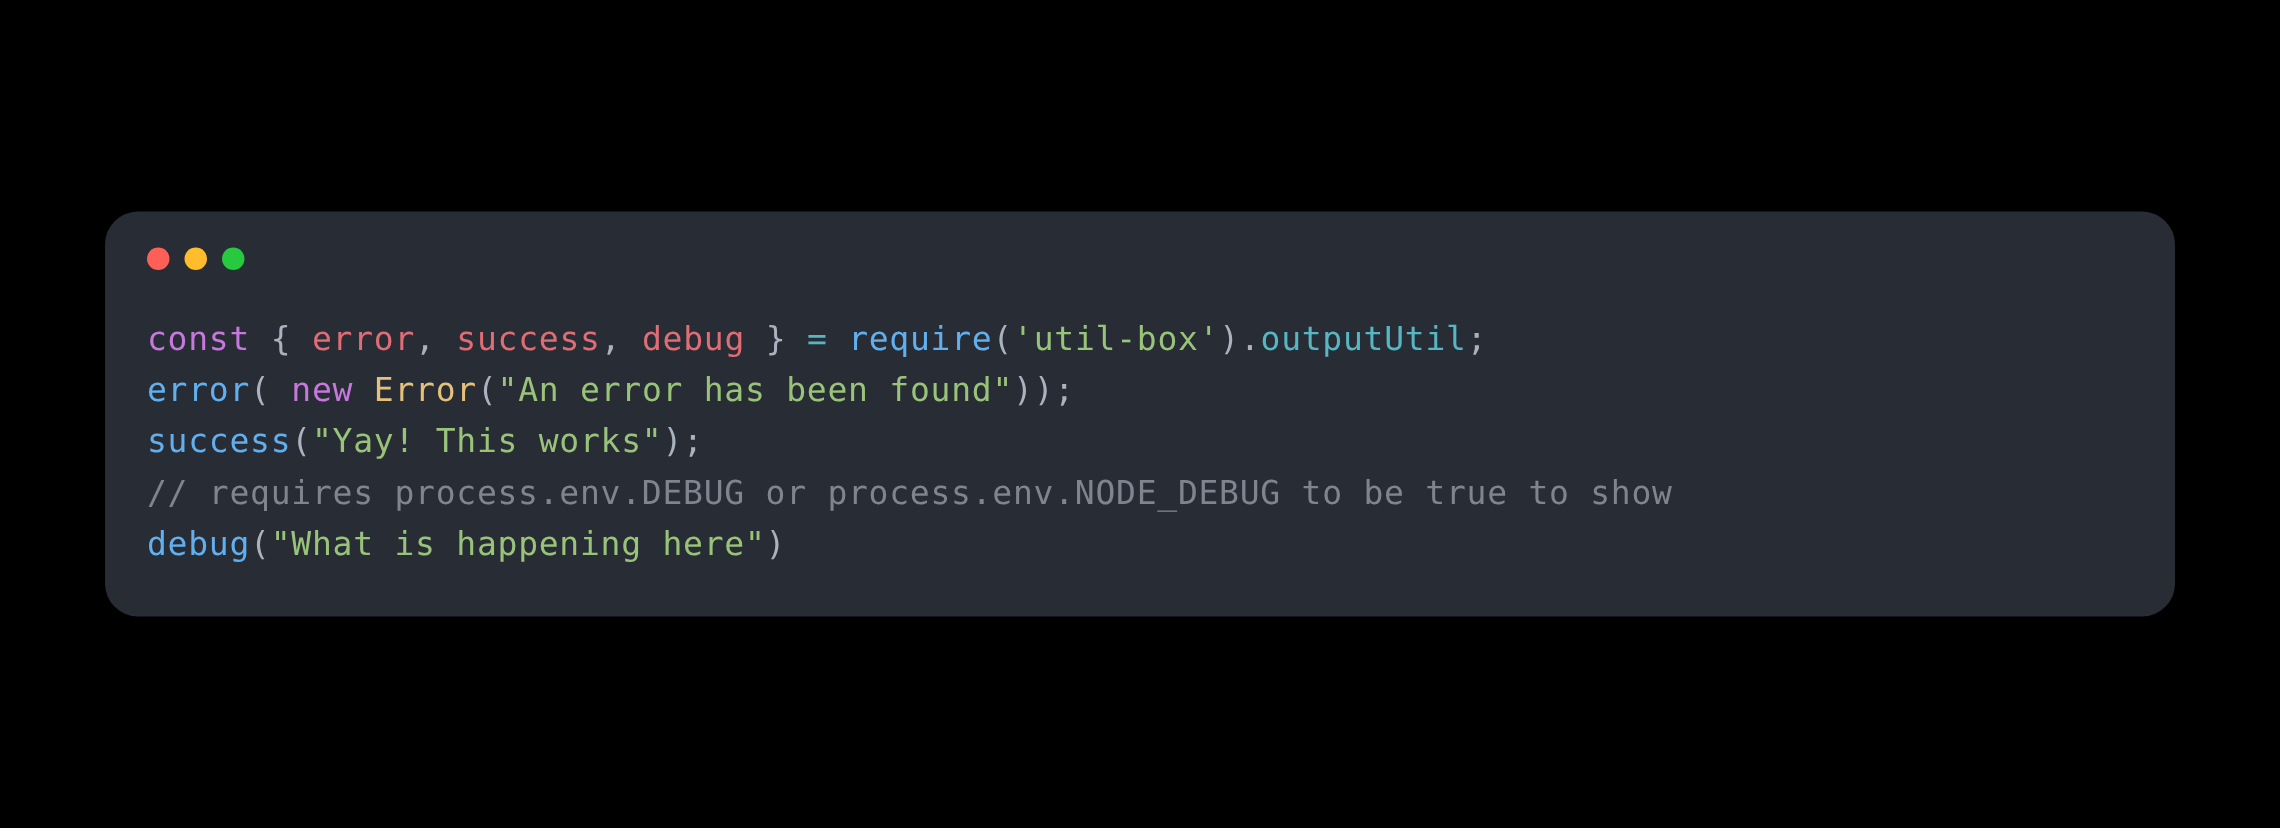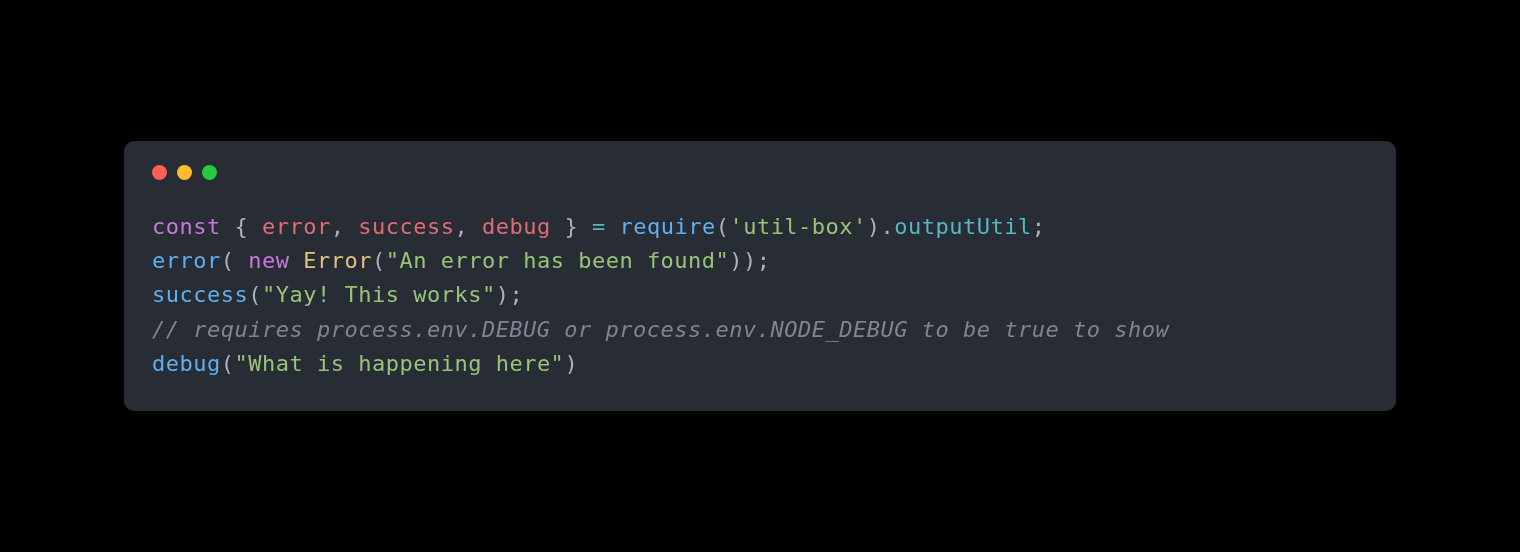--- a/index.html
+++ b/index.html
@@ -7,22 +7,22 @@
       background: #000;
       width: 1520px;
       height: 552px;
       display: flex;
       align-items: center;
       justify-content: center;
       font-family: ui-monospace, "SF Mono", Menlo, Monaco, Consolas, monospace;
     }
     .window {
       background: #282c34;
-      border-radius: 10px;
-      width: 1272px;
+      border-radius: 22px;
+      width: 1380px;
       padding: 20px 28px 30px 28px;
       box-shadow: 0 20px 60px rgba(0,0,0,0.5);
     }
     .titlebar {
       display: flex;
       gap: 10px;
       padding: 4px 0 30px 0;
     }
     .dot {
       width: 15px;
@@ -40,21 +40,21 @@
       letter-spacing: 0.5px;
     }
     .tk-keyword   { color: #c678dd; }
     .tk-variable  { color: #e06c75; }
     .tk-punct     { color: #abb2bf; }
     .tk-operator  { color: #56b6c2; }
     .tk-func      { color: #61afef; }
     .tk-class     { color: #e5c07b; }
     .tk-string    { color: #98c379; }
     .tk-property  { color: #56b6c2; }
-    .tk-comment   { color: #7f848e; font-style: italic; }
+    .tk-comment   { color: #7f848e; }
     .tk-plain     { color: #abb2bf; }
   </style>
 </head>
 <body>
 
 <div class="window">
   <div class="titlebar">
     <div class="dot red"></div>
     <div class="dot yellow"></div>
     <div class="dot green"></div>

